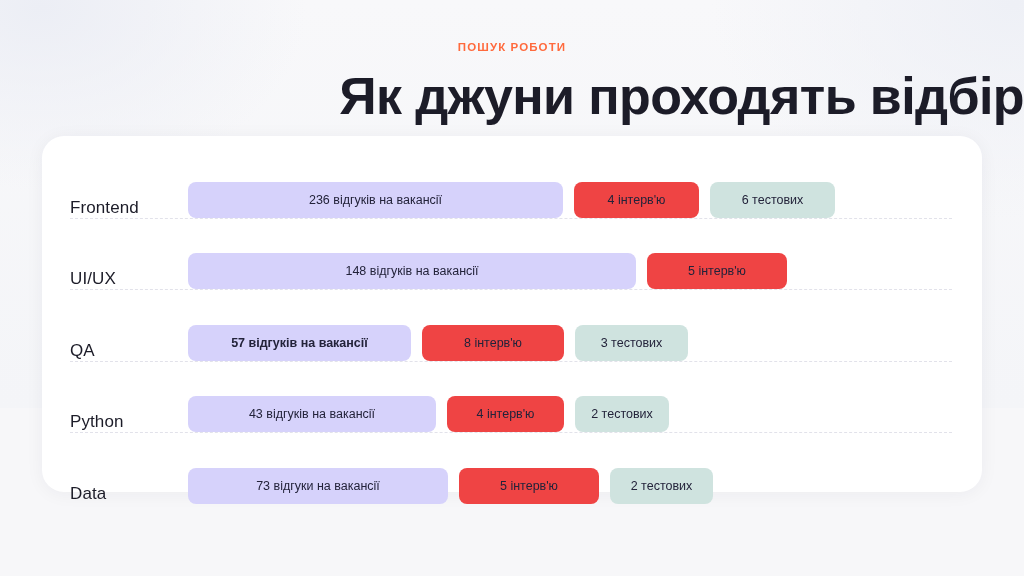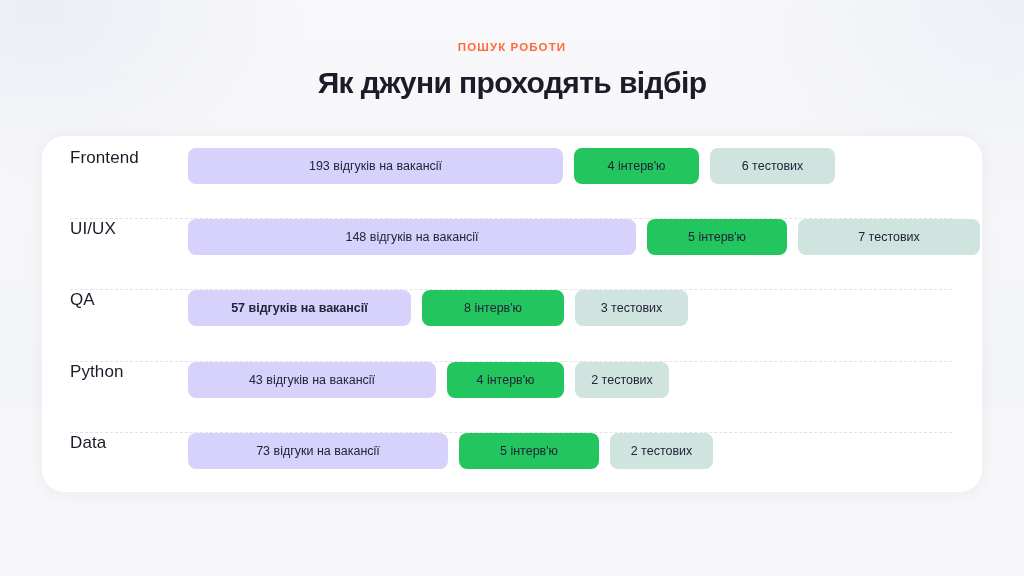--- a/index.html
+++ b/index.html
@@ -36,40 +36,40 @@
     font-size: 11.5px;
     font-weight: bold;
     letter-spacing: 1.1px;
     color: #ff6a3d;
   }
   .title {
     position: absolute;
     top: 66px;
     left: 0;
     width: 1024px;
-    text-align: center;
-    font-size: 30px;
+    text-align: right;
+    font-size: 52px;
     font-weight: bold;
     letter-spacing: -0.6px;
     color: #1c1c28;
   }
   .card {
     position: absolute;
     left: 42px;
     top: 136px;
     width: 940px;
     height: 356px;
     background: #ffffff;
     border-radius: 22px;
     box-shadow: 0 2px 18px rgba(30, 30, 60, 0.05);
     padding: 12px 30px 12px 28px;
   }
   .row {
     display: flex;
-    align-items: flex-start;
+    align-items: flex-end;
     height: 71.2px;
     border-bottom: 1px dashed #e2e2ea;
   }
   .row:last-child { border-bottom: none; }
   .row-label {
     width: 118px;
     flex: 0 0 118px;
     font-size: 17px;
     color: #1c1c28;
     letter-spacing: 0.1px;
@@ -84,21 +84,21 @@
     border-radius: 8px;
     display: flex;
     align-items: center;
     justify-content: center;
     font-size: 12.5px;
     color: #23233a;
     white-space: nowrap;
     padding: 0 12px;
   }
   .bar.applications { background: #d6d2fb; }
-  .bar.interviews   { background: #22c55e; }
+  .bar.interviews   { background: #ef4444; }
   .bar.tests        { background: #cfe3df; }
   .footnote {
     position: absolute;
     left: 46px;
     top: 516px;
     width: 940px;
     font-size: 11.5px;
     color: #2b2b3a;
     letter-spacing: 0.05px;
   }
@@ -111,42 +111,39 @@
 
   <div class="eyebrow">ПОШУК РОБОТИ</div>
   <h1 class="title">Як джуни проходять відбір</h1>
 
   <div class="card">
 
     <div class="row">
       <div class="row-label">Frontend</div>
       <div class="bars">
         <div class="bar applications" style="width: 375px;">
-          <span>193 відгуків на вакансії</span>
+          <span>236 відгуків на вакансії</span>
         </div>
         <div class="bar interviews" style="width: 125px;">
           <span>4 інтерв'ю</span>
         </div>
         <div class="bar tests" style="width: 125px;">
           <span>6 тестових</span>
         </div>
       </div>
     </div>
 
     <div class="row">
       <div class="row-label">UI/UX</div>
       <div class="bars">
         <div class="bar applications" style="width: 448px;">
           <span>148 відгуків на вакансії</span>
         </div>
         <div class="bar interviews" style="width: 140px;">
           <span>5 інтерв'ю</span>
-        </div>
-        <div class="bar tests" style="width: 182px;">
-          <span>7 тестових</span>
         </div>
       </div>
     </div>
 
     <div class="row">
       <div class="row-label">QA</div>
       <div class="bars">
         <div class="bar applications" style="width: 223px; font-weight: bold;">
           <span>57 відгуків на вакансії</span>
         </div>

